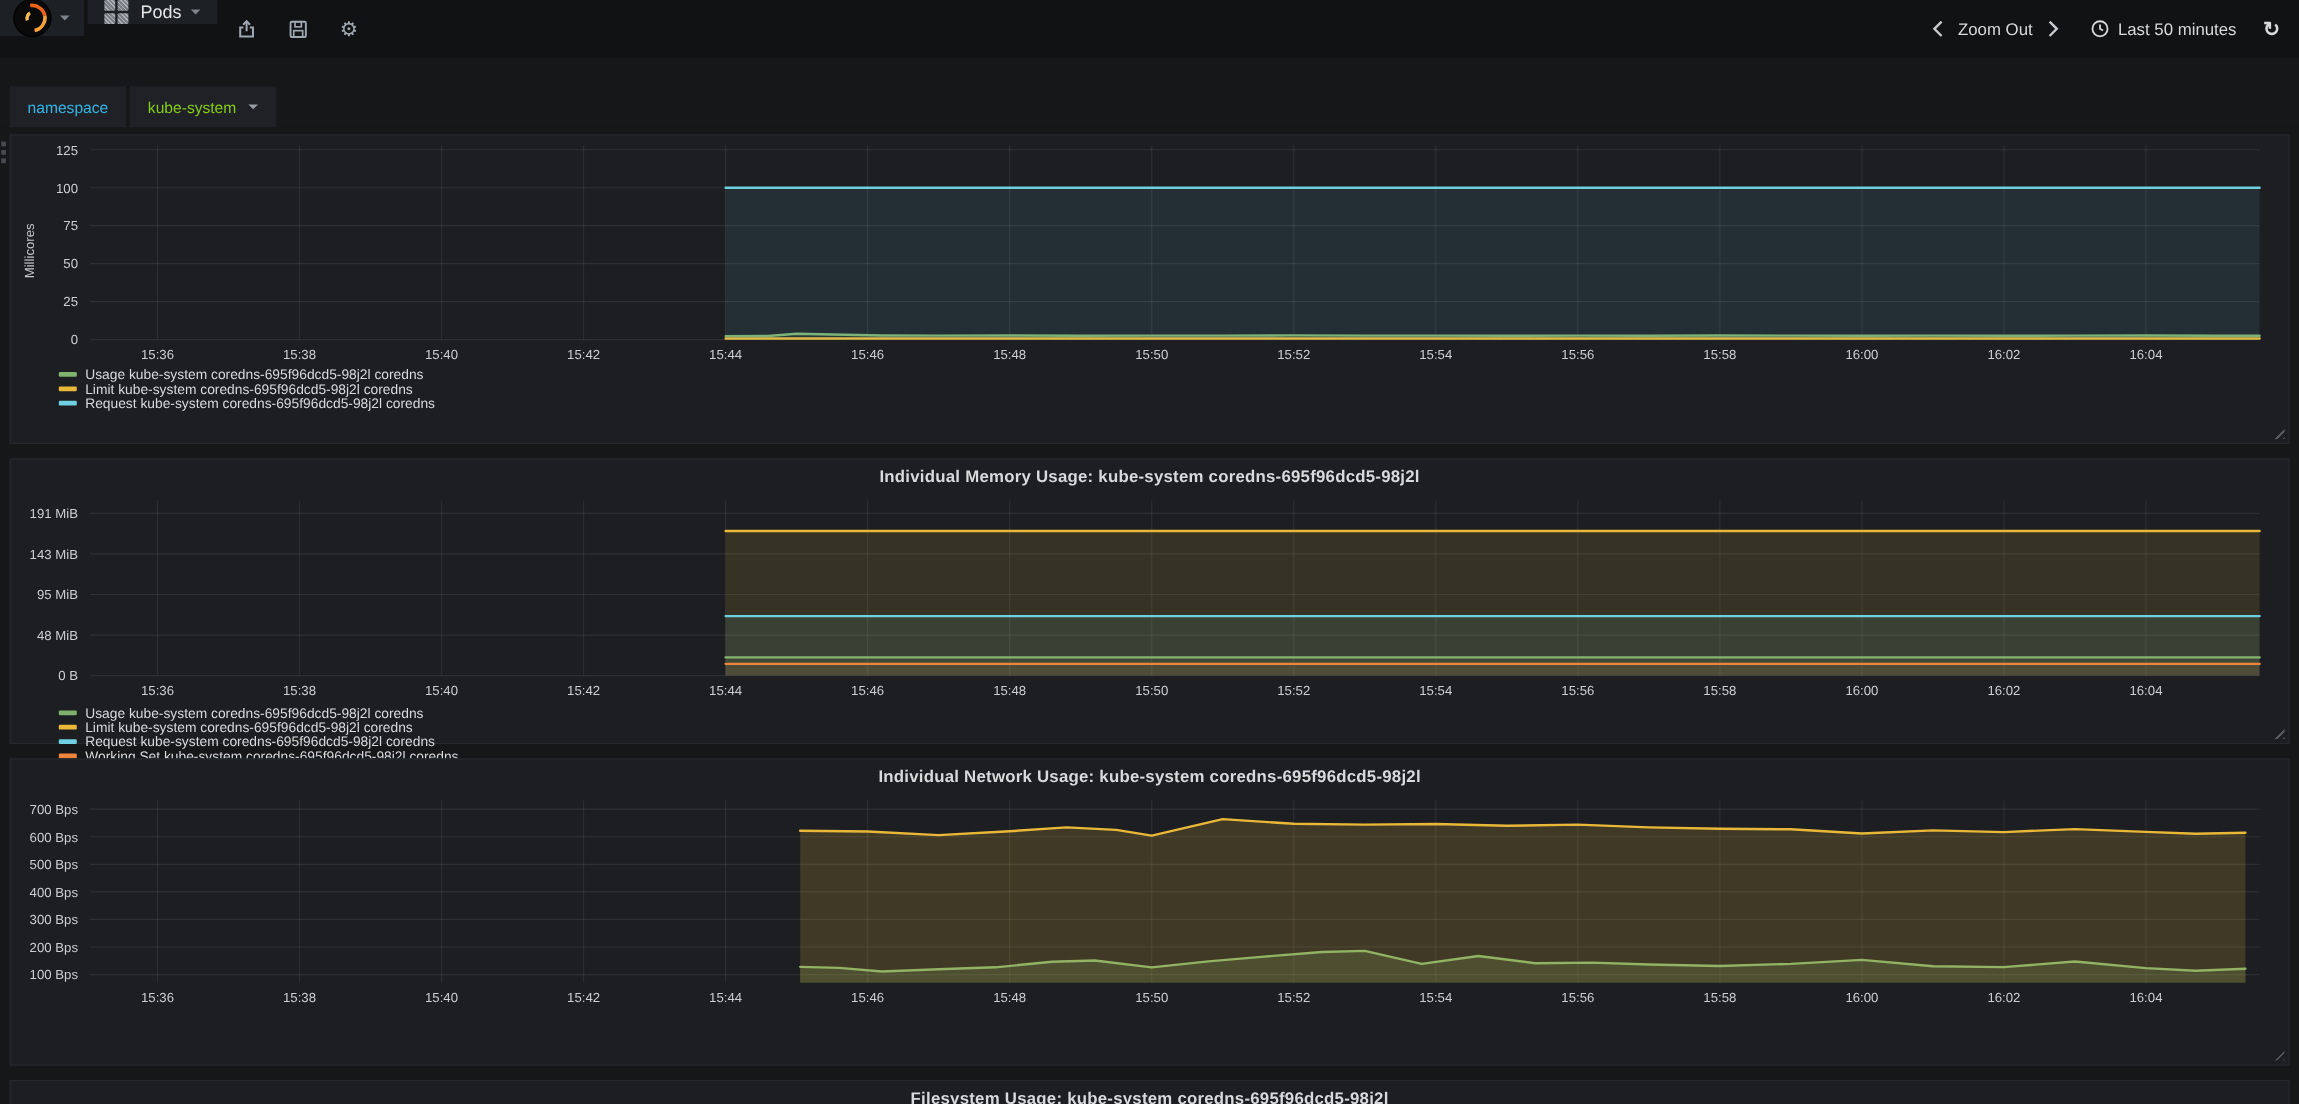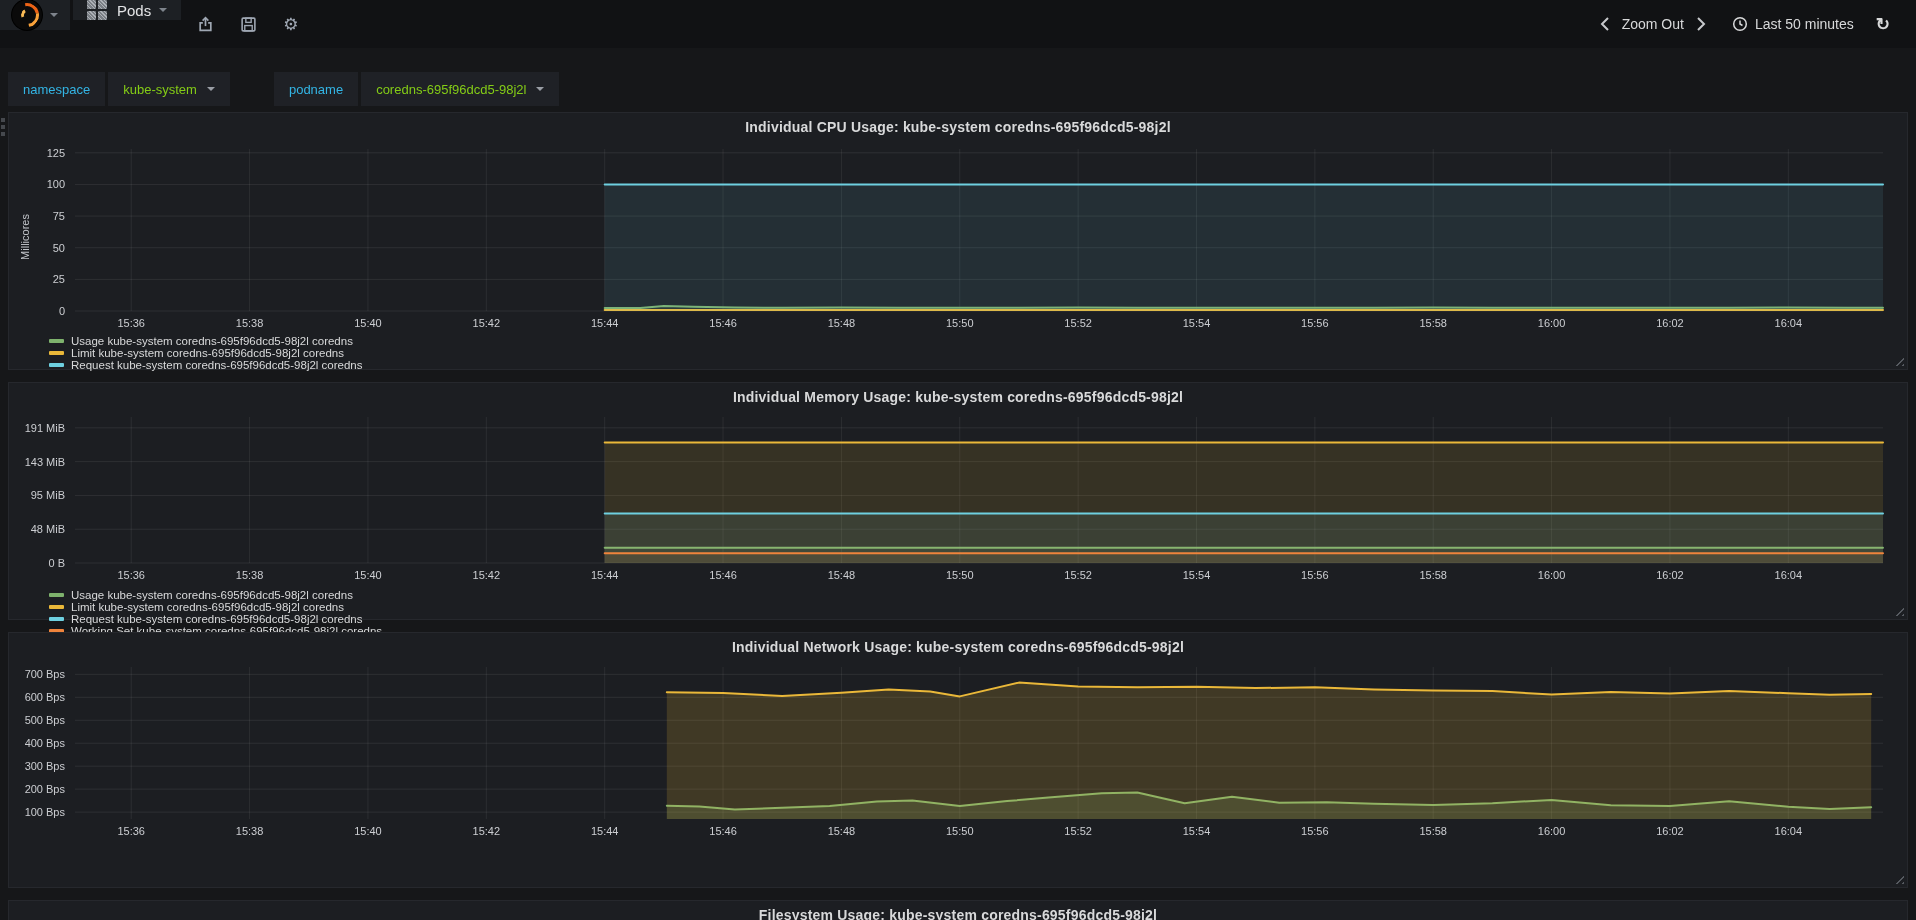--- a/index.html
+++ b/index.html
@@ -43,21 +43,21 @@
     height:9px;
     background:repeating-linear-gradient(45deg,#aeb2b7 0 1px,#7a7f85 1px 2.5px);
     border-radius:1px;
   }
   .dash-name { color:#e3e4e6; }
   .tool-btn {
     background:none; border:none; color:#9fa7b3; padding:0 13px; height:48px;
     display:inline-flex; align-items:center; cursor:pointer; font-family:inherit;
   }
   .tool-btn svg { display:block; }
-  .navbar-right { margin-left:auto; display:flex; align-items:center; padding-right:20px; }
+  .navbar-right { margin-left:auto; display:flex; align-items:center; padding-right:10px; }
   .nav-text-btn {
     background:none; border:none; color:#d8d9da; font-size:14px; font-family:inherit;
     padding:0 6px; cursor:pointer; display:inline-flex; align-items:center; gap:7px; height:48px;
   }
   .chev { stroke:#c7c9cc; stroke-width:2; fill:none; }
   .gear-glyph { font-size:17px; line-height:1; }
   .refresh-glyph { font-size:17px; line-height:1; font-weight:bold; }
   
   .submenu { height:58px; background:#161719; display:flex; align-items:flex-end; padding:6px 8px 0 8px; }
   .var-pair { display:flex; margin-right:44px; }
@@ -162,38 +162,30 @@
 </header>
 
 <div class="submenu">
   <div class="var-pair">
     <span class="var-label">namespace</span>
     <span class="var-value">
       <span>kube-system</span>
       <span class="caret"></span>
     </span>
   </div>
-  <div class="var-pair">
-    <span class="var-label">podname</span>
-    <span class="var-value">
-      <span>coredns-695f96dcd5-98j2l</span>
-      <span class="caret"></span>
-    </span>
-  </div>
 </div>
 
 <main class="dash">
   <div class="row-handle">
       <i></i>
       <i></i>
       <i></i>
     </div>
 
   <section class="panel" style="height:258px;">
-    <div class="panel-title">Individual CPU Usage: kube-system coredns-695f96dcd5-98j2l</div>
     <div class="chart-wrap">
       <div class="ylabel-rot">Millicores</div>
       <svg class="plot" width="1884" height="192">
           <line x1="122.22258592471377" x2="122.22258592471377" y1="8" y2="170" stroke="rgba(255,255,255,0.07)"></line>
           <text x="122.22258592471377" y="186" text-anchor="middle">15:36</text>
           <line x1="240.5859247135845" x2="240.5859247135845" y1="8" y2="170" stroke="rgba(255,255,255,0.07)"></line>
           <text x="240.5859247135845" y="186" text-anchor="middle">15:38</text>
           <line x1="358.94926350245515" x2="358.94926350245515" y1="8" y2="170" stroke="rgba(255,255,255,0.07)"></line>
           <text x="358.94926350245515" y="186" text-anchor="middle">15:40</text>
           <line x1="477.3126022913259" x2="477.3126022913259" y1="8" y2="170" stroke="rgba(255,255,255,0.07)"></line>

